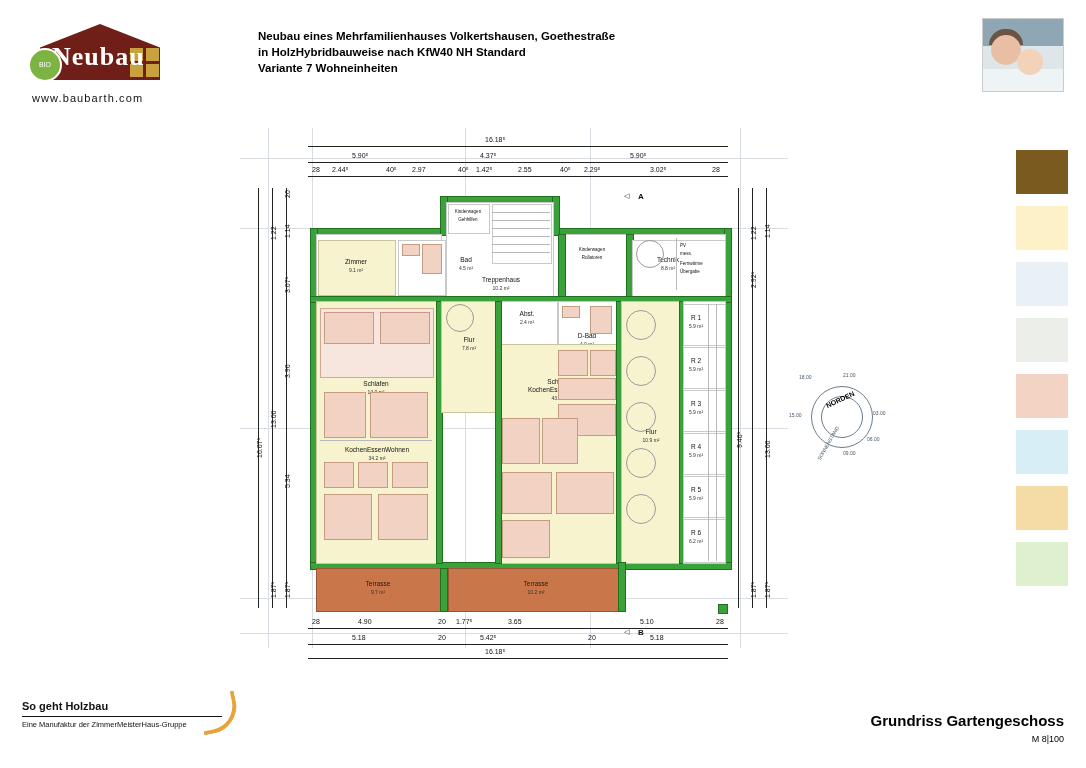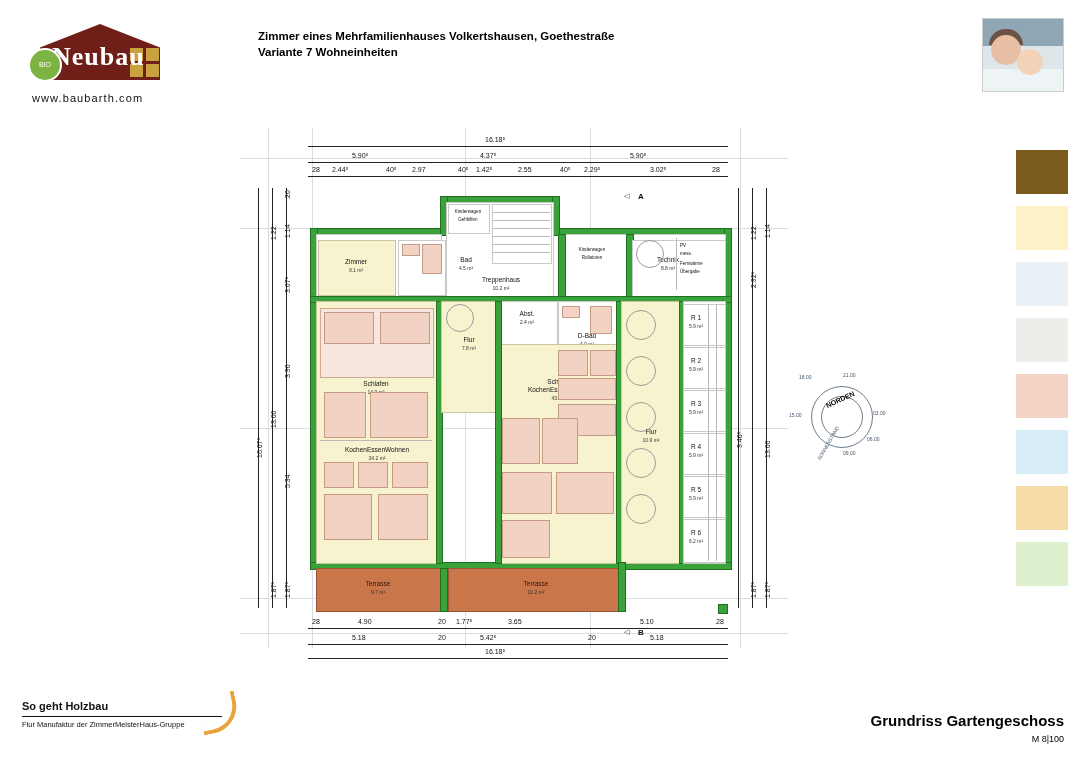--- a/index.html
+++ b/index.html
@@ -93,21 +93,22 @@
   <div class="barth-sq" style="left:108px;top:46px;"></div>
   <div class="barth-sq" style="left:124px;top:46px;"></div>
   <div class="barth-word">Neubau</div>
   <div class="barth-leaf">
       <span>BIO</span>
     </div>
   <div class="barth-url">www.baubarth.com</div>
 </div>
 
 <div class="abs" id="title-block">
-  <div>Zimmer eines Mehrfamilienhauses Volkertshausen, Goethestraße</div>
+  <div>Neubau eines Mehrfamilienhauses Volkertshausen, Goethestraße</div>
+  <div>in HolzHybridbauweise nach KfW40 NH Standard</div>
   <div>Variante 7 Wohneinheiten</div>
 </div>
 
 <div class="abs" id="photo">
   <div class="ph-sky"></div>
     <div class="ph-bed"></div>
   <div class="ph-hair"></div>
     <div class="ph-face1"></div>
     <div class="ph-face2"></div>
 </div>
@@ -368,20 +369,20 @@
   <div class="comp-t" style="left:72px;top:66px;">06.00</div>
   <div class="comp-t" style="left:48px;top:80px;">09.00</div>
   <div class="comp-t" style="left:-6px;top:42px;">15.00</div>
   <div class="comp-t" style="left:4px;top:4px;">18.00</div>
   <div class="comp-t" style="left:14px;top:70px;transform:rotate(-60deg);">SONNENSTAND</div>
 </div>
 
 <div class="abs" id="zmh">
   <div class="zmh-sub">So geht Holzbau</div>
   <div class="zmh-rule"></div>
-  <div class="zmh-small">Flur Manufaktur der ZimmerMeisterHaus-Gruppe</div>
+  <div class="zmh-small">Eine Manufaktur der ZimmerMeisterHaus-Gruppe</div>
   <div class="zmh-swoosh"></div>
 </div>
 
 <div class="abs" id="footer-right">
   <div class="fr-title">Grundriss Gartengeschoss</div>
   <div class="fr-scale">M  8|100</div>
 </div>
 
 </body></html>

